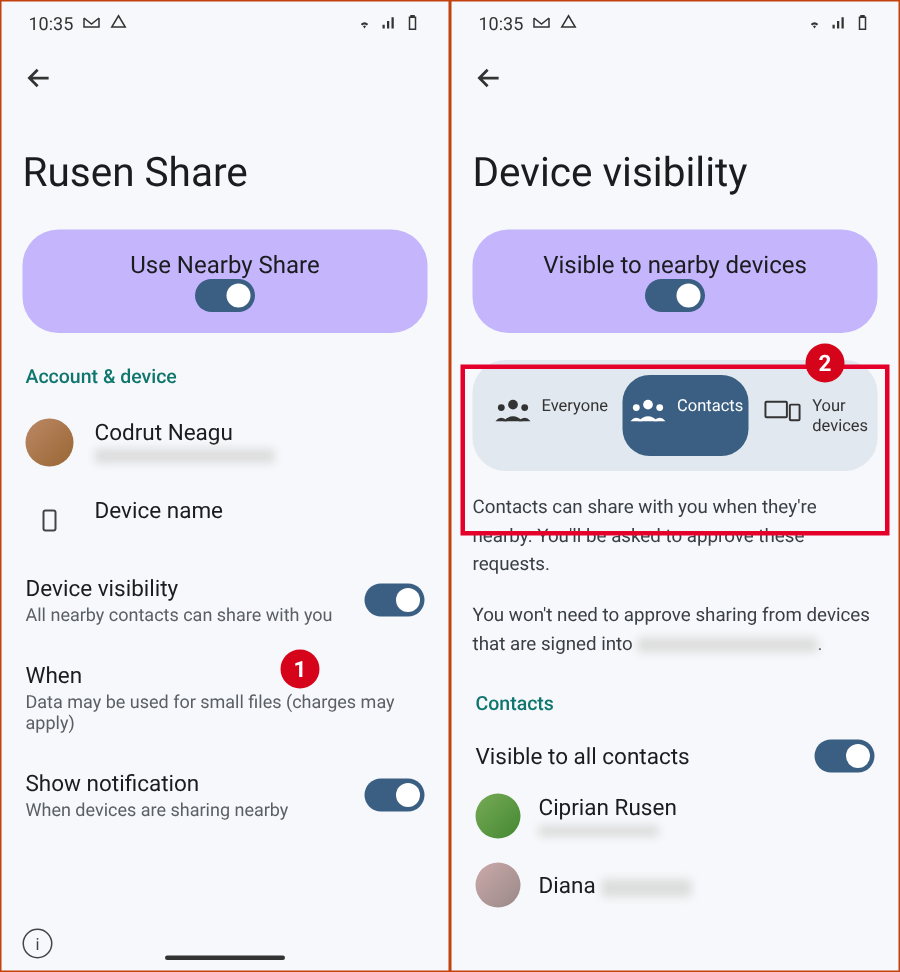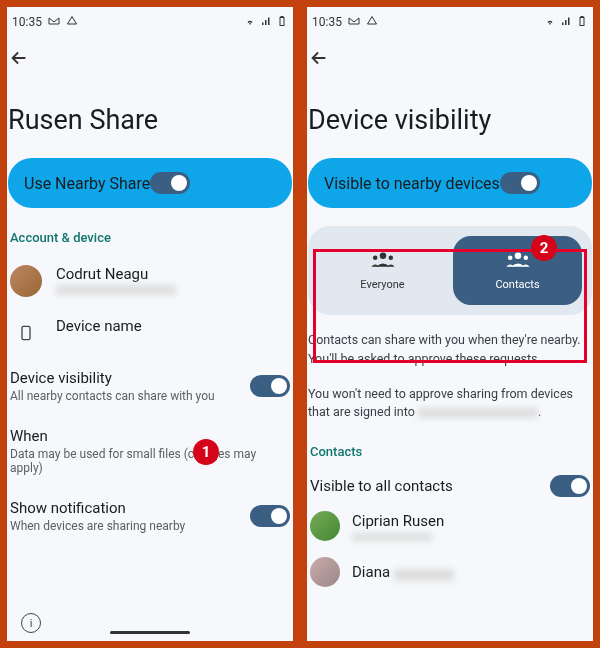--- a/index.html
+++ b/index.html
@@ -8,24 +8,24 @@
     background: #fff;
     width: 600px;
     height: 648px;
     display: flex;
     position: relative;
   }
   .phone {
     width: 300px;
     height: 648px;
     background: #f6f8fb;
-    border: 7px solid #c2410c;
+    border: 1px solid #c2410c;
     position: relative;
     overflow: hidden;
-    padding: 0 1px;
+    padding: 0 14px;
   }
   .status-bar {
     display: flex;
     justify-content: space-between;
     align-items: center;
     height: 30px;
     font-size: 12px;
     color: #333;
     padding: 0 4px;
   }
@@ -39,25 +39,27 @@
     cursor:pointer;
     width:24px;
   }
   h1.page-title {
     font-size: 27px;
     font-weight: 400;
     color:#1a1c1e;
     margin: 30px 0 22px 0;
   }
   .toggle-card {
-    background:#0ea5e9;
+    background:#c4b5fd;
     border-radius: 24px;
     padding: 14px 16px;
     display:flex;
+    justify-content:space-between;
     align-items:center;
+    flex-direction:column;
   }
   .toggle-card-label { font-size:16px; color:#1a1c1e;}
   .toggle {
     width:40px; height:22px; border-radius:11px;
     background:#3a5f82; position:relative; cursor:pointer;
   }
   .toggle::after{
     content:""; position:absolute; width:16px; height:16px;
     background:#fff; border-radius:50%; top:3px; right:3px;
   }
@@ -92,21 +94,21 @@
     position:absolute; bottom:7px; left:50%; transform:translateX(-50%);
     width:80px; height:3px; border-radius:2px; background:#333;
   }
   
   .vis-options{
     background:#e1e8ef; border-radius:22px;
     display:flex; gap:6px; padding:10px; margin-top:18px;
     position:relative;
   }
   .vis-opt{
-    flex:1; display:flex; flex-direction:column; align-items:center;
+    flex:1; display:flex; align-items:flex-start;
     justify-content:center; gap:6px; padding:14px 4px;
     border-radius:18px; font-size:11px; color:#333; cursor:pointer;
   }
   .vis-opt.selected{ background:#3a5f82; color:#fff;}
   .vis-opt .vicon{ font-size:18px;}
   .desc{
     font-size:12.5px; color:#3a3f45; margin-top:16px; line-height:1.5;
   }
   .desc .blurspan{ filter:blur(3px); background:#ddd; display:inline-block; width:120px; height:10px; vertical-align:middle; border-radius:2px;}
   .contact-row{
@@ -297,20 +299,29 @@
             <circle cx="20" cy="7" r="5"></circle>
             <circle cx="8" cy="10" r="3.5"></circle>
             <circle cx="32" cy="10" r="3.5"></circle>
             <path d="M10 24 Q20 14 30 24 Z"></path>
             <path d="M2 24 Q8 17 14 24 Z"></path>
             <path d="M26 24 Q32 17 38 24 Z"></path>
           </svg>
       </span>
       <span>Contacts</span>
     </div>
+    <div class="vis-opt">
+      <span class="vicon">
+        <svg width="26" height="18" viewBox="0 0 40 24" fill="none" stroke="#333" stroke-width="2">
+            <rect x="2" y="4" width="22" height="16" rx="1"></rect>
+            <rect x="27" y="7" width="10" height="16" rx="1"></rect>
+          </svg>
+      </span>
+      <span>Your devices</span>
+    </div>
   </div>
 
   <div class="desc">Contacts can share with you when they're nearby. You'll be asked to approve these requests.</div>
   <div class="desc">
     <span>You won't need to approve sharing from devices that are signed into </span><span class="blurspan"></span>.
   </div>
 
   <div class="section-label">Contacts</div>
 
   <div class="setting-block" style="padding:6px 2px;">

